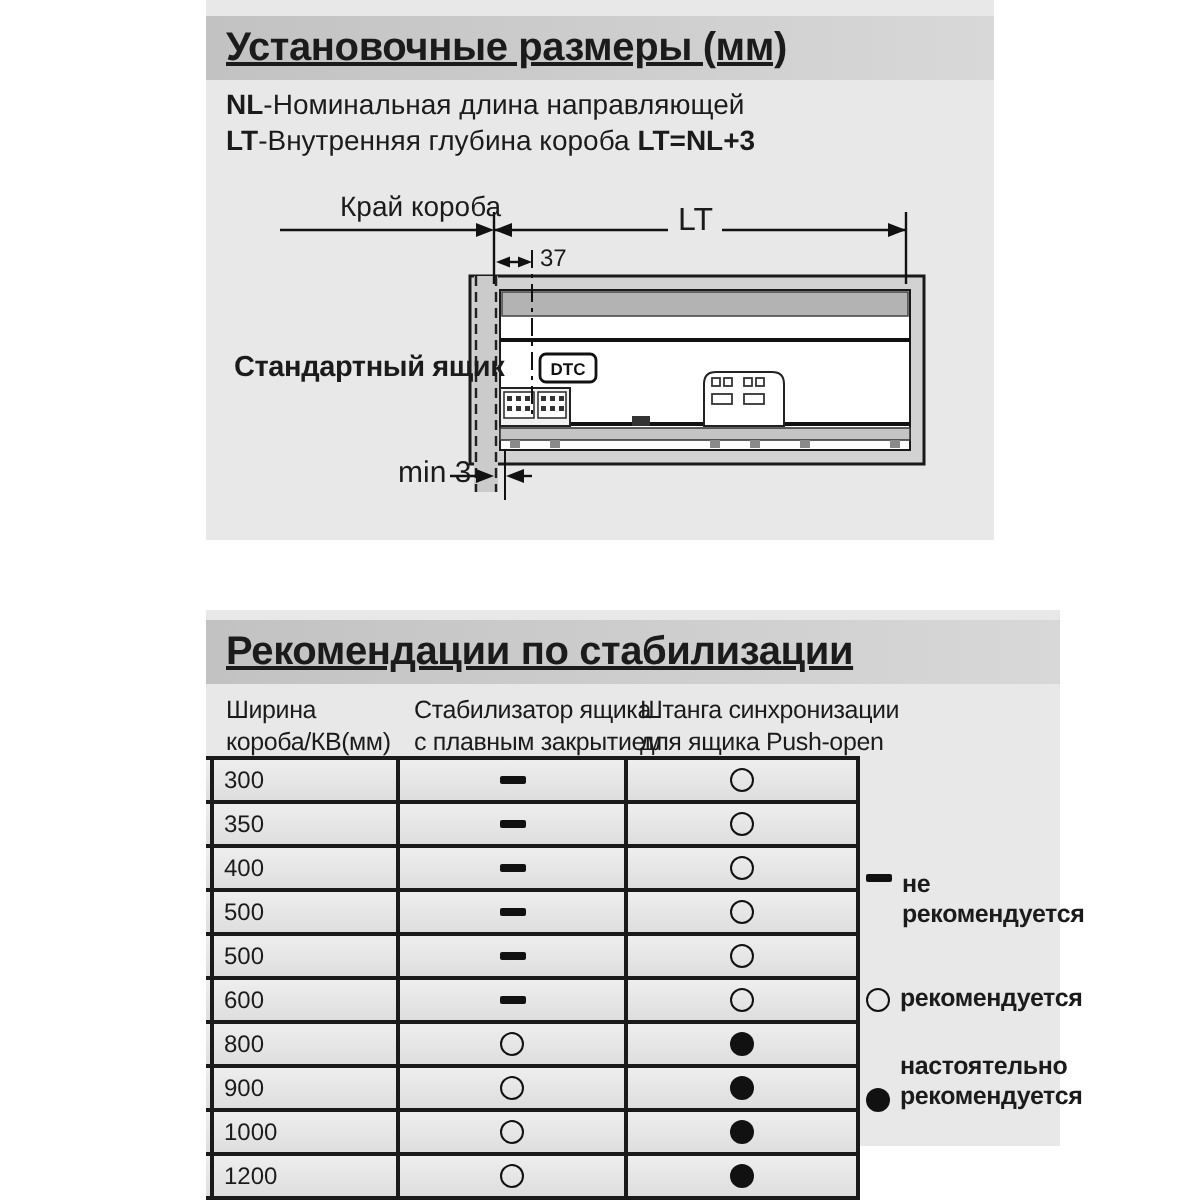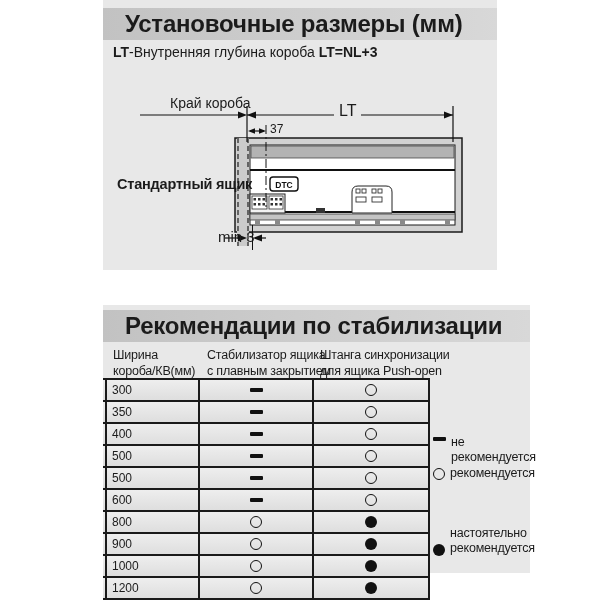--- a/index.html
+++ b/index.html
@@ -8,21 +8,21 @@
     font-family:"Liberation Sans", sans-serif;color:#1b1b1b;overflow:hidden;
   }
   .section{position:absolute;background:#e8e8e8;}
   #section-top{left:103px;top:0;width:394px;height:270px;}
   #section-bottom{left:103px;top:305px;width:427px;height:268px;}
   .hbar{
     position:absolute;left:0;height:32px;width:100%;
     background:linear-gradient(90deg,#c2c2c2,#d8d8d8);
     display:flex;align-items:center;
   }
-  .hbar .title{font-size:24px;font-weight:bold;padding-left:22px;letter-spacing:-0.2px;}
+  .hbar .title{font-size:20px;font-weight:bold;padding-left:10px;letter-spacing:-0.2px;text-decoration:underline;}
   #defs{position:absolute;left:10px;top:44px;font-size:14px;line-height:1.25;}
   #defs b{font-weight:bold;}
   
   .dlabel{position:absolute;white-space:nowrap;}
   #edge-label{left:170px;top:95px;font-size:14px;}
   #lt-label{left:334px;top:102px;font-size:16px;background:#e8e8e8;padding:0 5px;}
   #dim37-label{left:270px;top:122px;font-size:12px;}
   #drawer-label{left:117px;top:176px;font-size:14.5px;font-weight:bold;letter-spacing:-0.2px;}
   #min3-label{left:199px;top:228px;font-size:15px;}
   #gap-label{left:266px;top:231px;font-size:13px;}
@@ -45,34 +45,35 @@
   .sym-filled{width:12px;height:12px;background:#111;border-radius:50%;display:inline-block;}
   .vline{position:absolute;top:73px;width:2px;height:222px;background:#1a1a1a;}
   #vline-left{left:2px;}
   #vline-1{left:95px;}
   #vline-2{left:209px;}
   #vline-3{left:325px;}
   #legend{position:absolute;left:330px;top:0;width:95px;}
   .legend-item{position:absolute;display:flex;gap:5px;font-size:12.5px;line-height:1.18;letter-spacing:-0.2px;}
   .legend-item .lmark{flex:0 0 auto;margin-top:2px;}
   #legend-item-0{top:130px;}
-  #legend-item-1{top:161px;}
+  #legend-item-1{top:187px;}
   #legend-item-2{top:221px;align-items:flex-end;}
-  .legend-label{width:82px;}
+  .legend-label{width:82px;font-weight:bold;}
 </style>
 </head>
 <body>
 
 <div class="page">
 
   <div class="section" id="section-top">
     <div class="hbar" style="top:8px;">
       <span class="title">Установочные размеры (мм)</span>
     </div>
     <div id="defs">
+      <div><b>NL</b><span>-Номинальная длина направляющей</span><b></b></div>
       <div><b>LT</b><span>-Внутренняя глубина короба </span><b>LT=NL+3</b></div>
     </div>
 
     <svg id="diagram-svg" width="394" height="270" viewBox="0 0 394 270">
 
       <rect x="132" y="138" width="227" height="94" fill="#d2d2d2" stroke="#1a1a1a" stroke-width="1.5"></rect>
       <rect x="147" y="145" width="205" height="80" fill="#ffffff" stroke="#1a1a1a" stroke-width="1"></rect>
 
       <rect x="148" y="146" width="203" height="12" fill="#b3b3b3" stroke="#4a4a4a" stroke-width="0.8"></rect>
 
@@ -139,21 +140,21 @@
       <path d="M122,238 H139" stroke="#111" stroke-width="1.2" fill="none"></path>
       <polygon points="144,238 135,234.5 135,241.5" fill="#111"></polygon>
       <polygon points="150,238 159,234.5 159,241.5" fill="#111"></polygon>
       <path d="M159,238 H163" stroke="#111" stroke-width="1.2" fill="none"></path>
     </svg>
 
     <div class="dlabel" id="edge-label" style="left:67px;">Край короба</div>
     <div class="dlabel" id="lt-label" style="left:231px;">LT</div>
     <div class="dlabel" id="dim37-label" style="left:167px;">37</div>
     <div class="dlabel" id="drawer-label" style="left:14px;">Стандартный ящик</div>
-    <div class="dlabel" id="min3-label" style="left:96px;margin-left:19px;">min 3</div>
+    <div class="dlabel" id="min3-label" style="left:96px;">min 3</div>
   </div>
 
   <div class="section" id="section-bottom">
     <div class="hbar" style="top:5px;">
       <span class="title">Рекомендации по стабилизации</span>
     </div>
 
     <div id="col-headers">
       <div class="colhead" id="colhead-0">Ширина
 короба/КВ(мм)</div>

